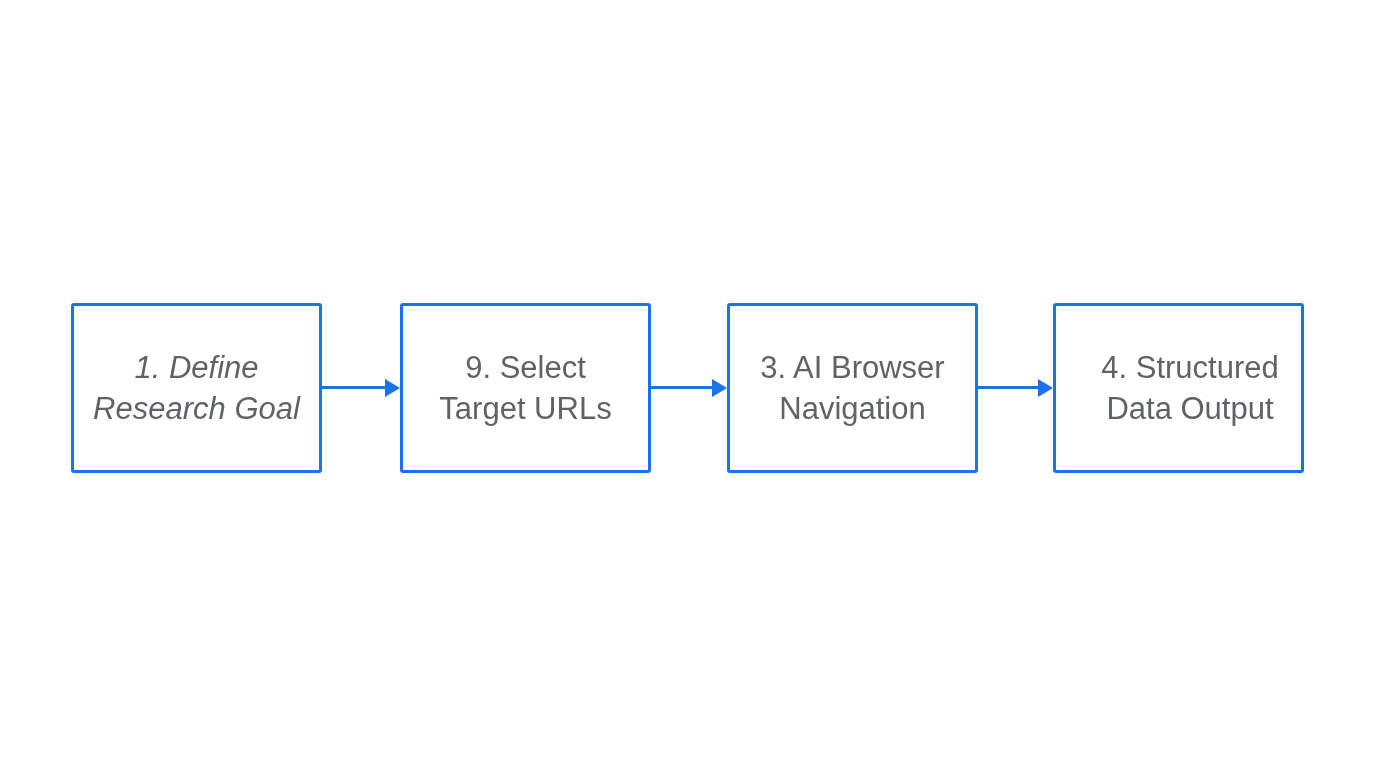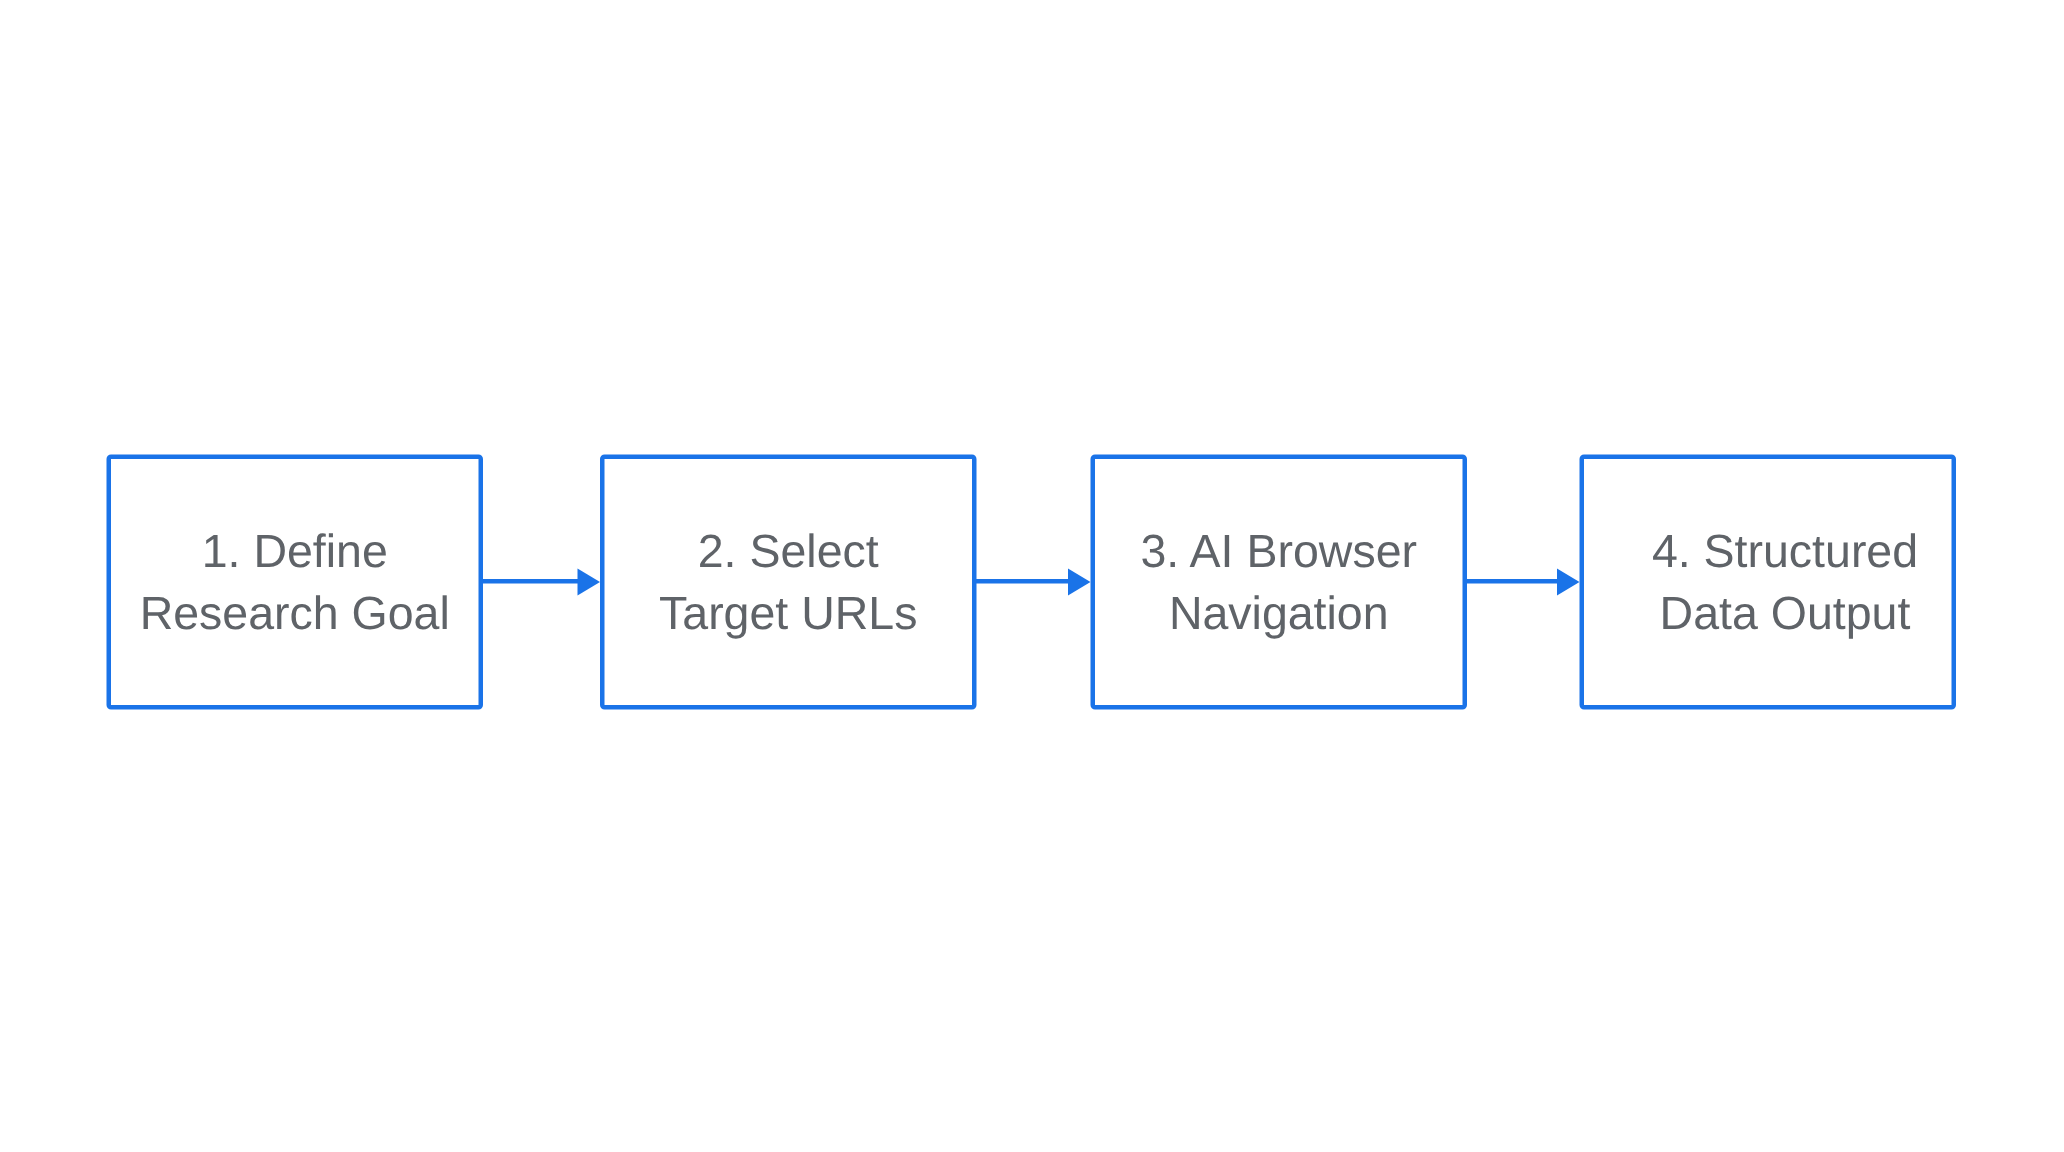--- a/index.html
+++ b/index.html
@@ -37,21 +37,21 @@
     top: 303px;
     width: 251px;
     height: 170px;
     background: #ffffff;
     border: 3px solid var(--accent);
     border-radius: 3px;
     display: flex;
     align-items: center;
     justify-content: center;
   }
-  .step-1 { left: 71px; }
+  .step-1 { left: 71px; font-style: italic; }
   .step-2 { left: 400px; }
   .step-3 { left: 727px; }
   .step-4 { left: 1053px; padding-left: 23px; }
 
   .step-label {
     white-space: pre-line;
     text-align: center;
     font-size: 31px;
     line-height: 41px;
     color: var(--text);
@@ -95,21 +95,21 @@
     <span class="step-label">1. Define
 Research Goal</span>
   </div>
 
   <div class="arrow arrow-1">
     <span class="arrow-line"></span>
     <span class="arrow-head"></span>
   </div>
 
   <div class="step step-2">
-    <span class="step-label">2. Select
+    <span class="step-label">9. Select
 Target URLs</span>
   </div>
 
   <div class="arrow arrow-2">
     <span class="arrow-line"></span>
     <span class="arrow-head"></span>
   </div>
 
   <div class="step step-3">
     <span class="step-label">3. AI Browser

